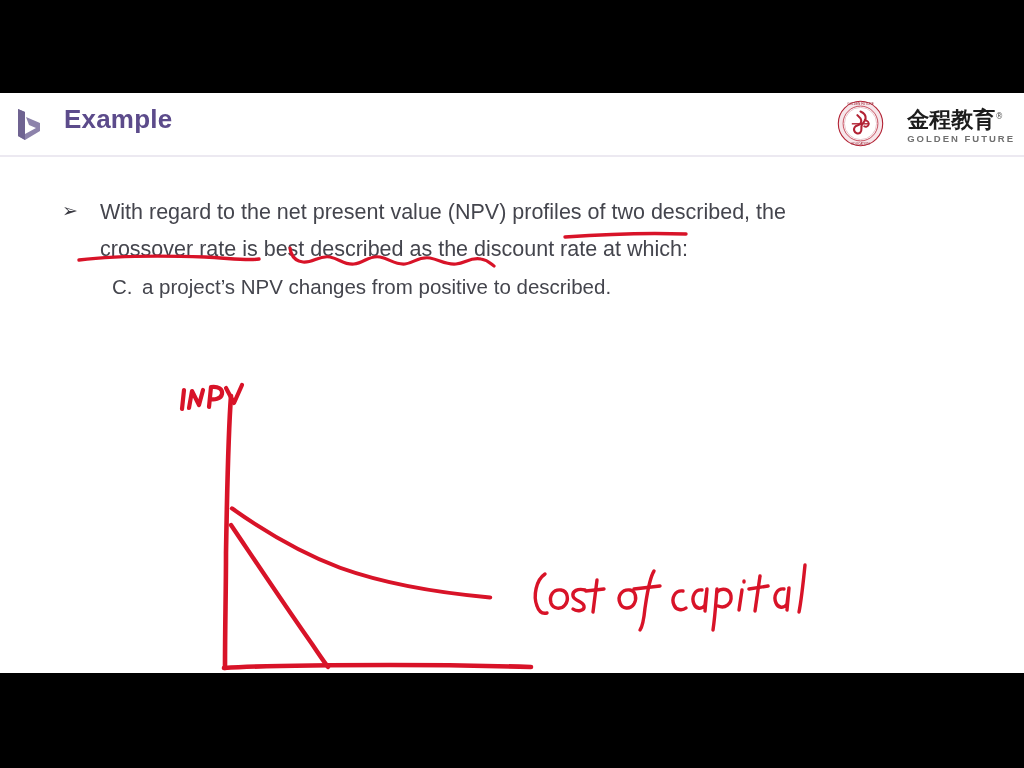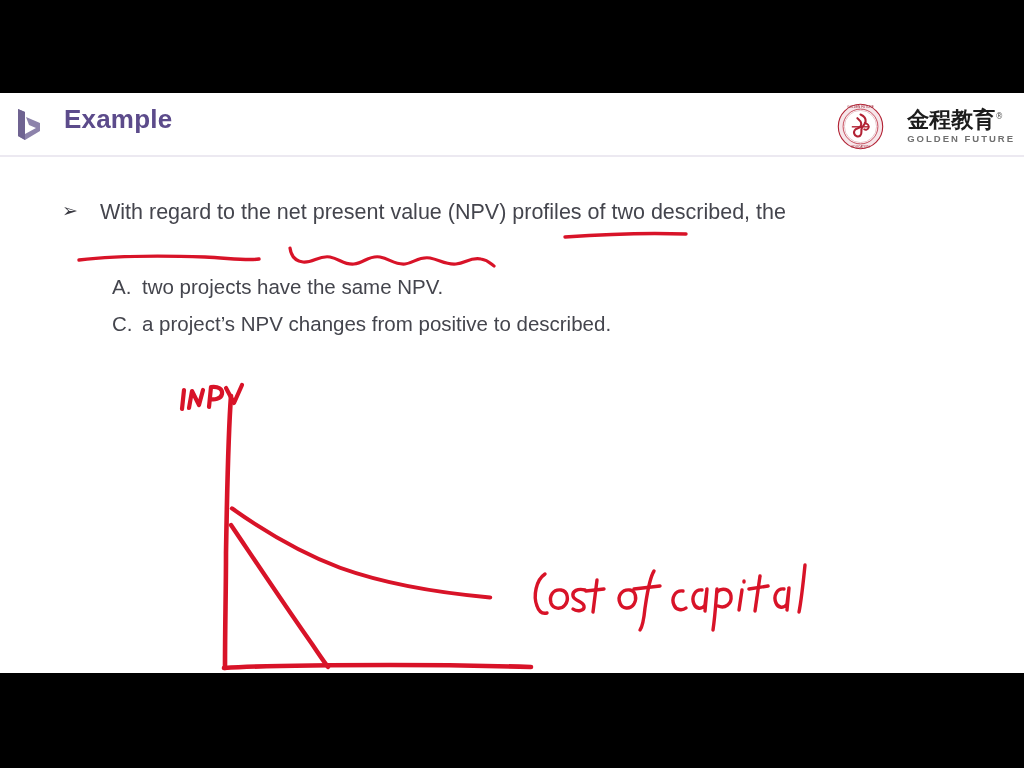--- a/index.html
+++ b/index.html
@@ -75,21 +75,20 @@
     letter-spacing: 0.2px;
     white-space: nowrap;
   }
 
   
   .logo-block {
     position: absolute;
     right: 9px; top: 7px;
     height: 52px;
     display: flex;
-    align-items: center;
     gap: 23px;
   }
   .logo-seal {
     width: 47px; height: 47px;
     flex: 0 0 auto;
     position: relative;
   }
   .logo-words {
     display: flex;
     flex-direction: column;
@@ -216,26 +215,24 @@
 
       <div class="header-rule"></div>
     </div>
 
     <div class="q-wrap">
 
       <div class="q-bullet">➢</div>
 
       <div class="q-text">
         <span>With regard to the net present value (NPV) profiles of two described, the</span><br>
+        <span class="ln2">crossover rate is best described as the discount rate at which:</span>
       </div>
 
       <div class="choices">
-        <div class="choice-row">
-          <span class="choice-key">A.</span><span>two projects  have the same NPV.</span>
-        </div>
         <div class="choice-row">
           <span class="choice-key">C.</span><span>a project’s  NPV changes from positive to described.</span>
         </div>
       </div>
     </div>
 
     <svg class="annot" viewBox="0 0 1024 580">
 
       <path d="M79 167 C120 162 175 163 205 164 C228 165 248 168 259 166" fill="none" stroke="#d81328" stroke-width="3.4" stroke-linecap="round"></path>
 

